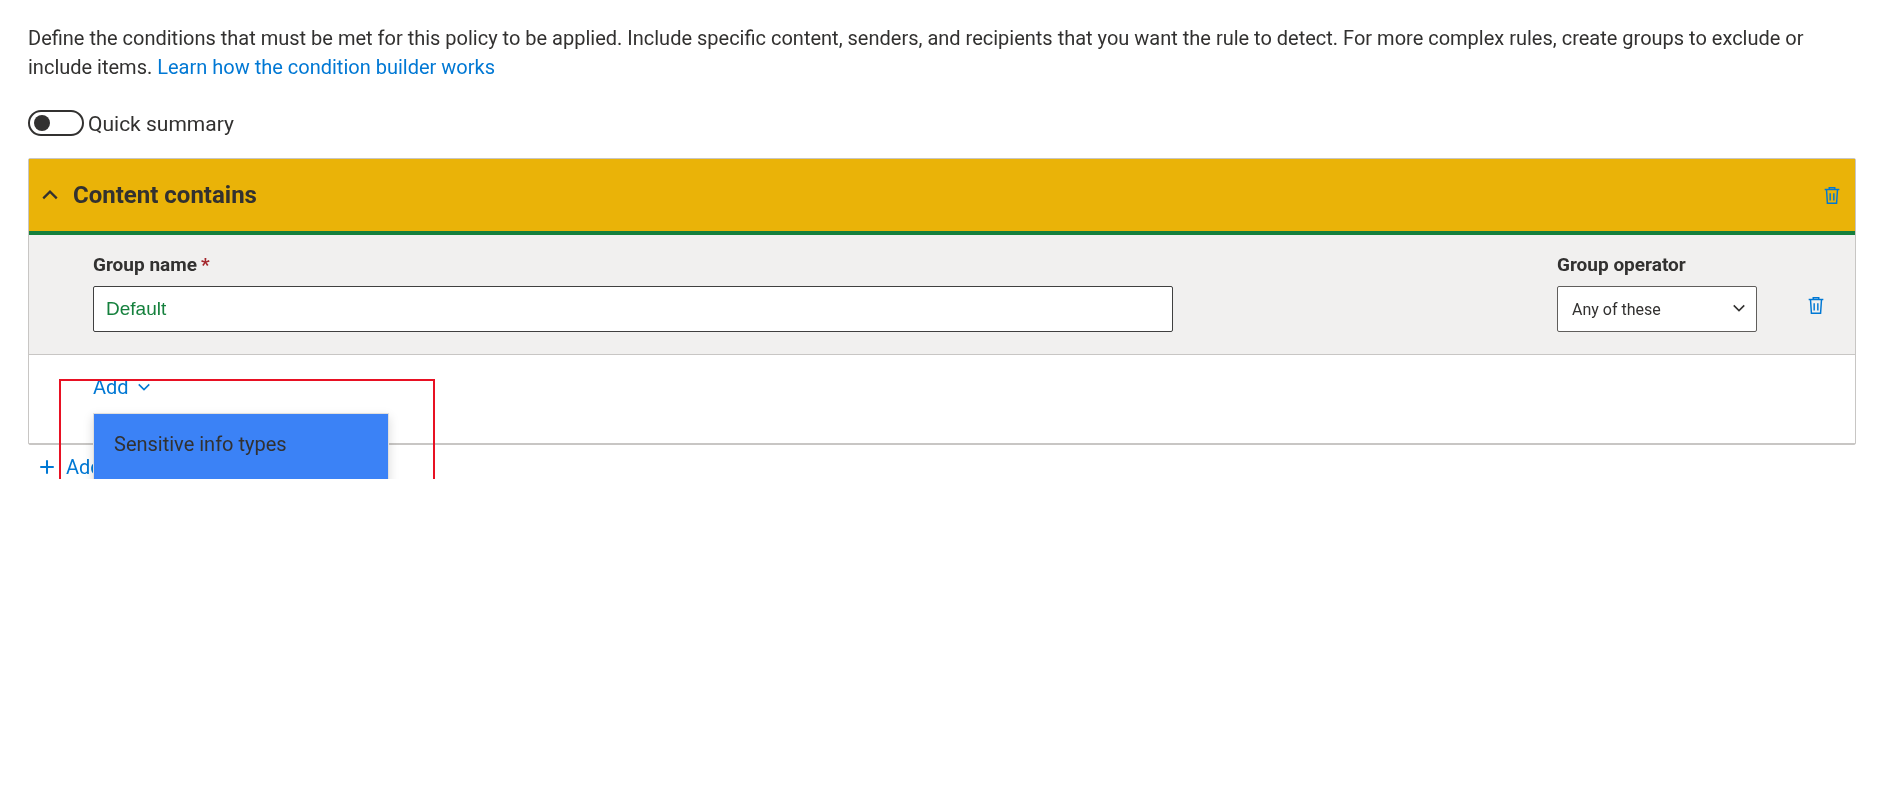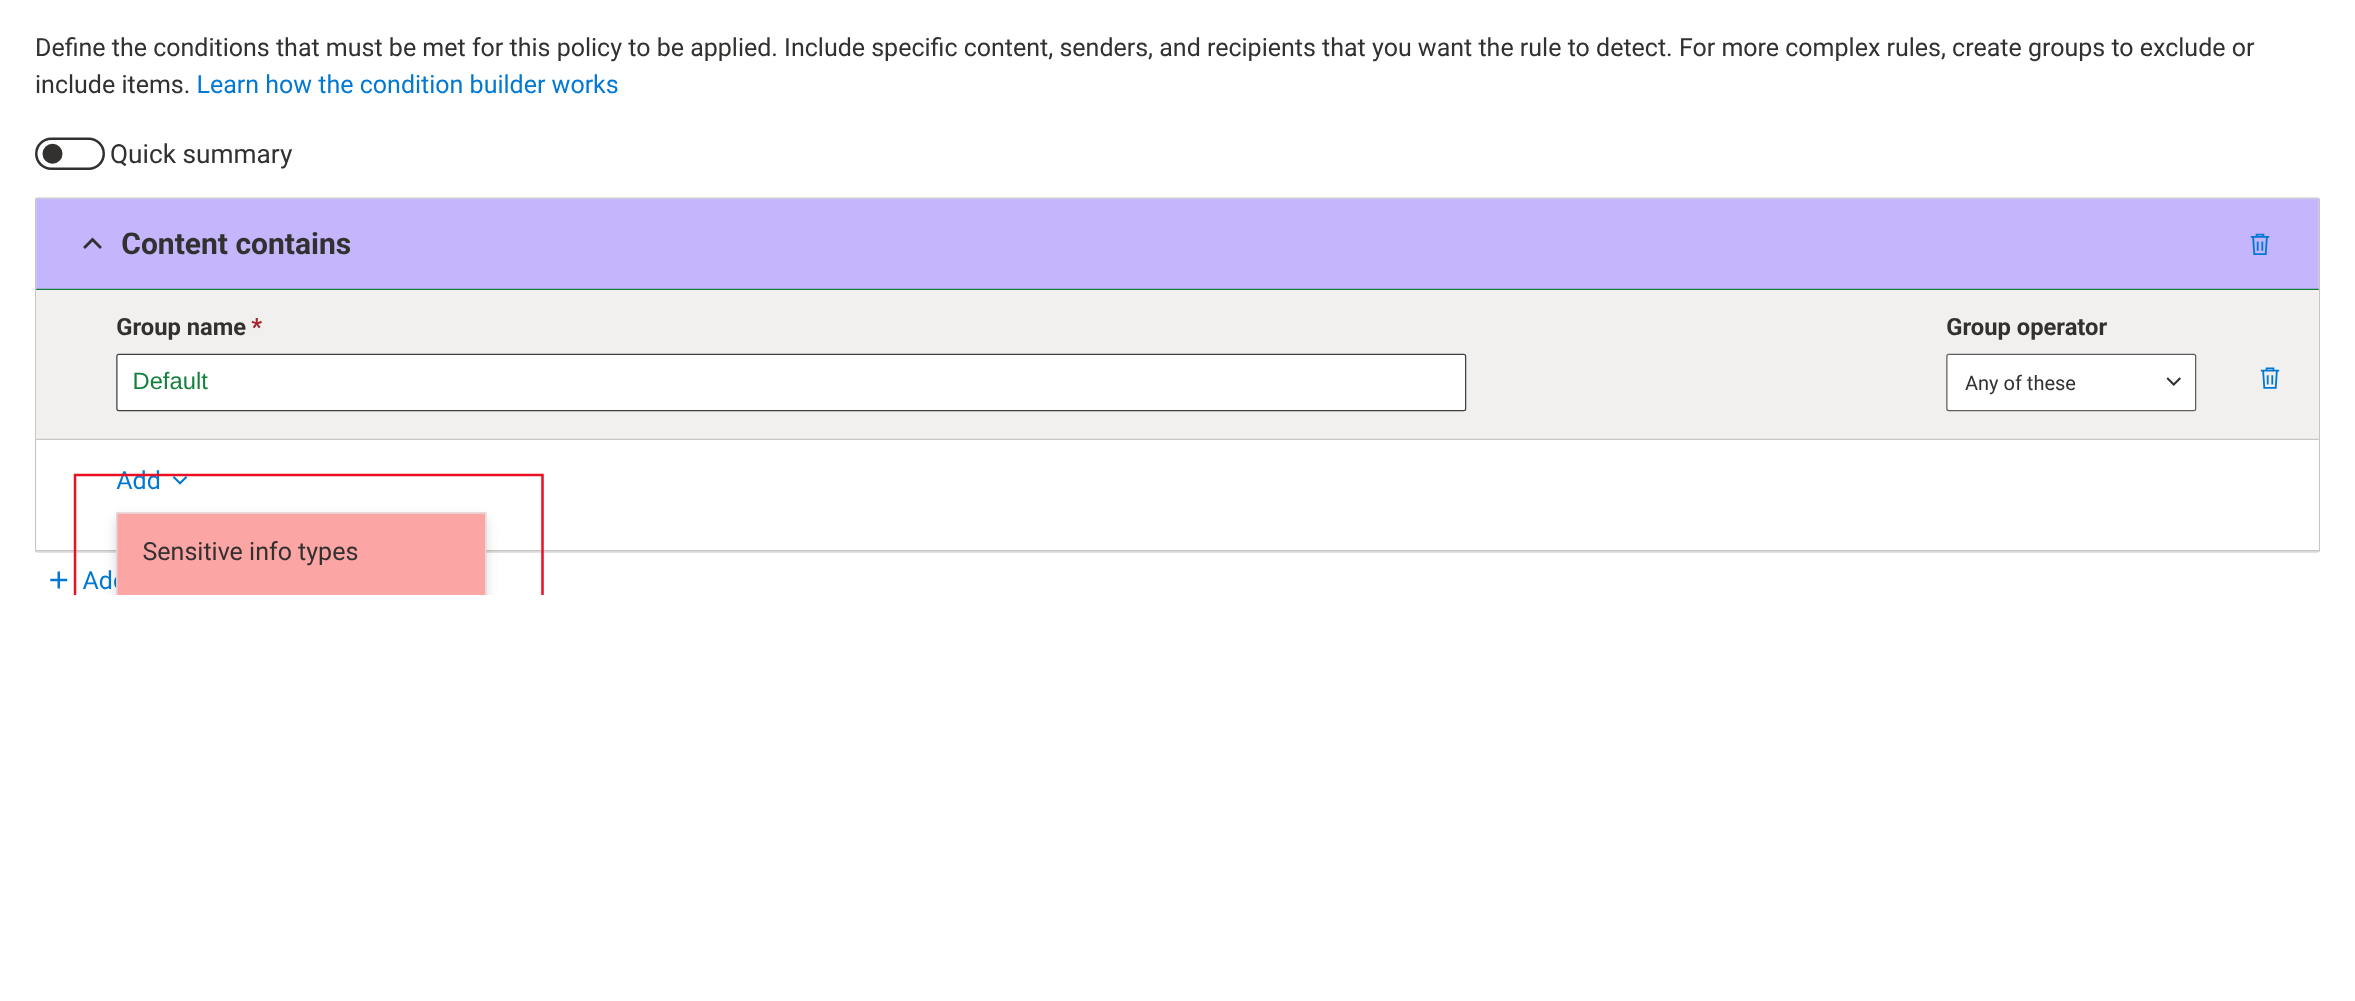--- a/index.html
+++ b/index.html
@@ -72,23 +72,23 @@
   }
 
   .panel {
     border: 1px solid #c8c6c4;
     border-radius: 2px;
     margin-top: 8px;
   }
   .panel-header {
     display: flex;
     align-items: center;
-    padding: 22px 36px;
-    background: #c4b5fd;
-    border-bottom: 1px solid #15803d;
+    padding: 22px 12px;
+    background: #eab308;
+    border-bottom: 4px solid #15803d;
   }
   .panel-header .sub-title {
     font-weight: 700;
     font-size: 24px;
     margin-left: 14px;
   }
   .trash {
     margin-left: auto;
     color: #0078d4;
     cursor: pointer;
@@ -163,21 +163,21 @@
     color: #0078d4;
     font-size: 20px;
     cursor: pointer;
   }
 
   .dropdown {
     position: absolute;
     left: 64px;
     top: 58px;
     width: 296px;
-    background: #fca5a5;
+    background: #3b82f6;
     border: 1px solid #e1dfdd;
     box-shadow: 0 4px 10px rgba(0,0,0,0.15);
     z-index: 5;
   }
   .dropdown-item {
     padding: 18px 20px;
     font-size: 20px;
     color: #323130;
     cursor: pointer;
   }

